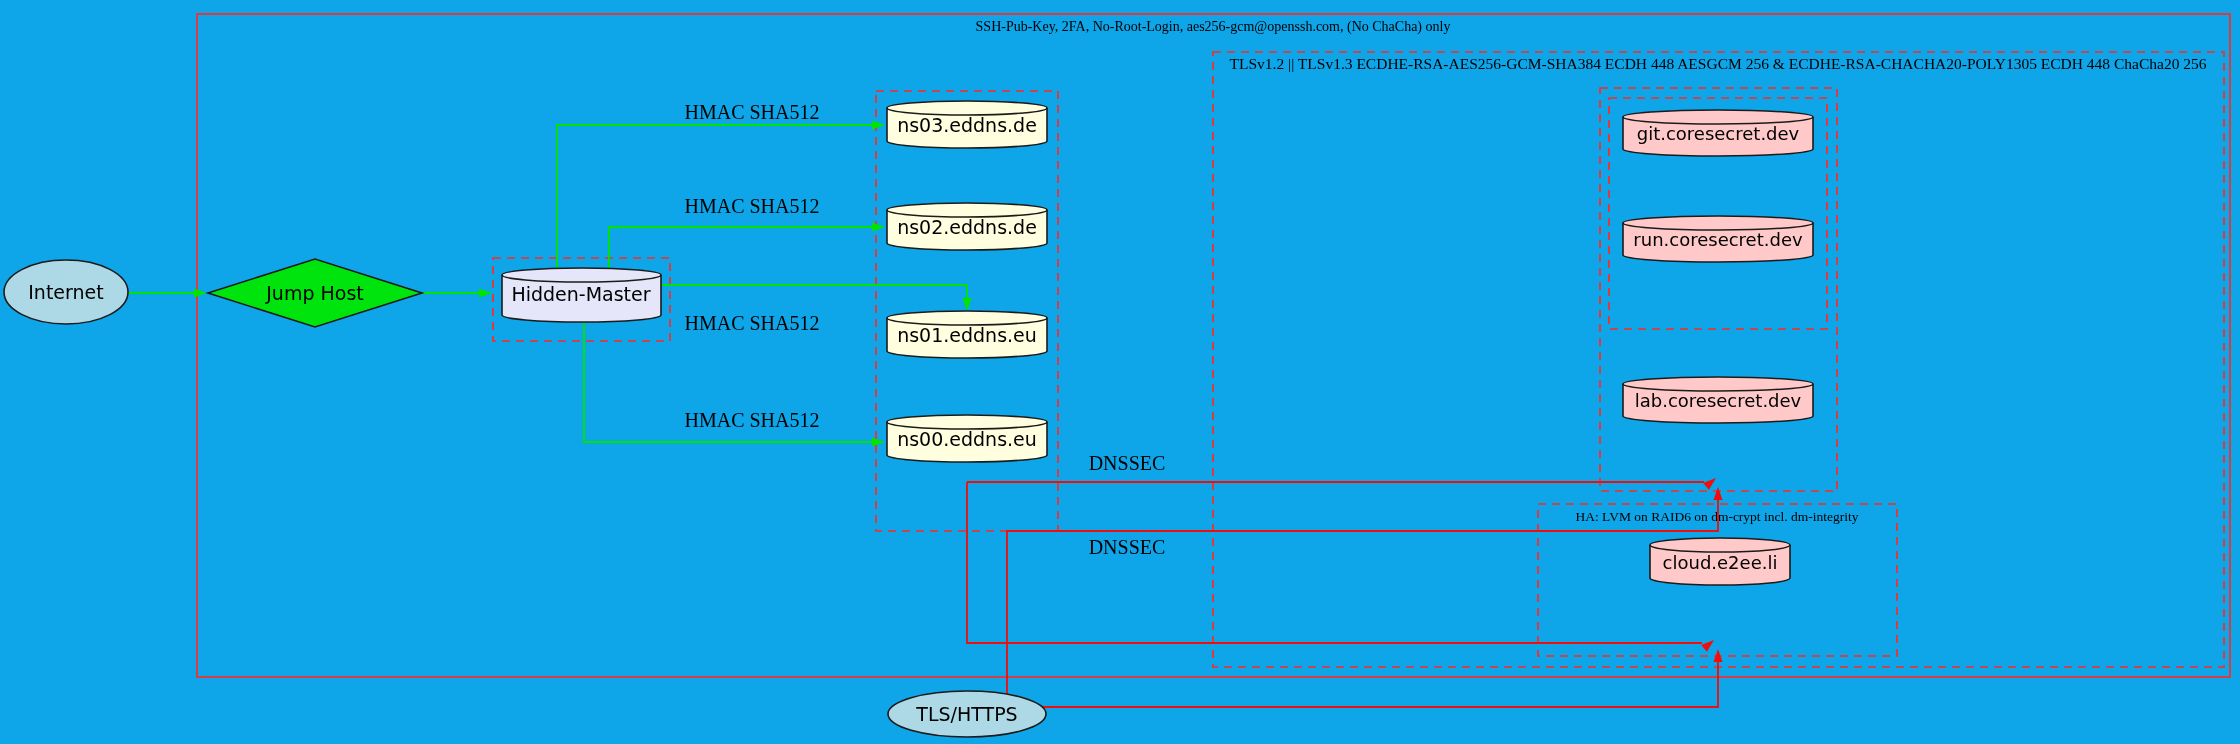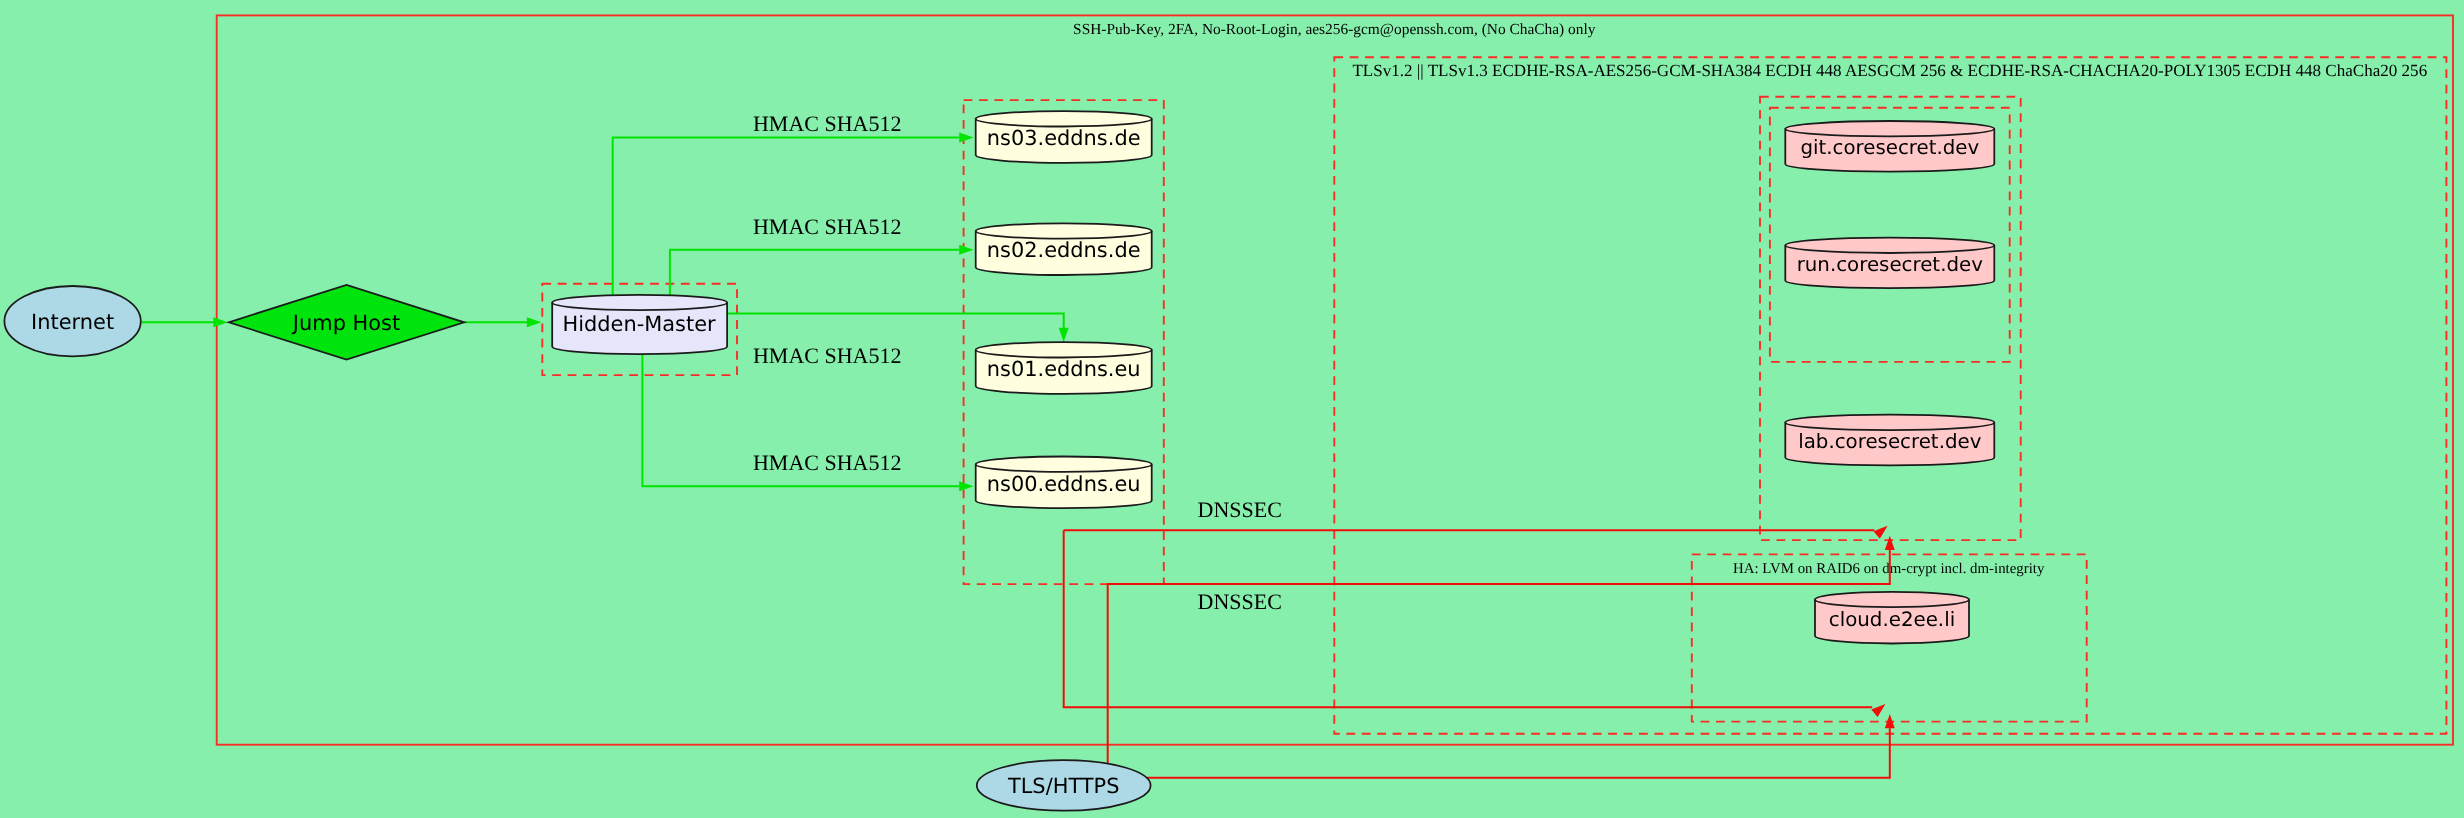--- a/index.html
+++ b/index.html
@@ -1,16 +1,16 @@
 <!DOCTYPE html>
 <html style="--cluster_red: #f92c26; --edge_red: #f20d0a; --edge_green: #00e400; --node_green: #00e40e; --node_yellow: #ffffe0; --node_pink: #ffc9c9; --node_lavender: #e6e6fa; --node_lightblue: #add8e6; --node_border: #1b1b1b; --text_color: #000000;"><head>
 <meta charset="utf-8">
 <style>
   html,body{margin:0;padding:0;background:#ffffff;}
-  .stage{position:relative;width:2240px;height:744px;background:#86efac;overflow:hidden;
+  .stage{position:relative;width:2240px;height:744px;background:#0ea5e9;overflow:hidden;
          font-family:"DejaVu Sans","Liberation Sans",sans-serif;}
   svg{display:block}
   text{fill:#000;}
   .node-label{font-family:"DejaVu Sans","Liberation Sans",sans-serif;font-size:19px;}
   .node-label-sm{font-family:"DejaVu Sans","Liberation Sans",sans-serif;font-size:18px;}
   .edge-label{font-family:"Liberation Serif","DejaVu Serif",serif;font-size:20px;}
   .cluster-label{font-family:"Liberation Serif","DejaVu Serif",serif;font-size:14px;}
   .cluster-label-lg{font-family:"Liberation Serif","DejaVu Serif",serif;font-size:15.5px;}
   .cluster-label-sm{font-family:"Liberation Serif","DejaVu Serif",serif;font-size:13.5px;}
   .cluster-solid{fill:none;stroke:var(--cluster_red,#f92c26);stroke-width:1.7;}

